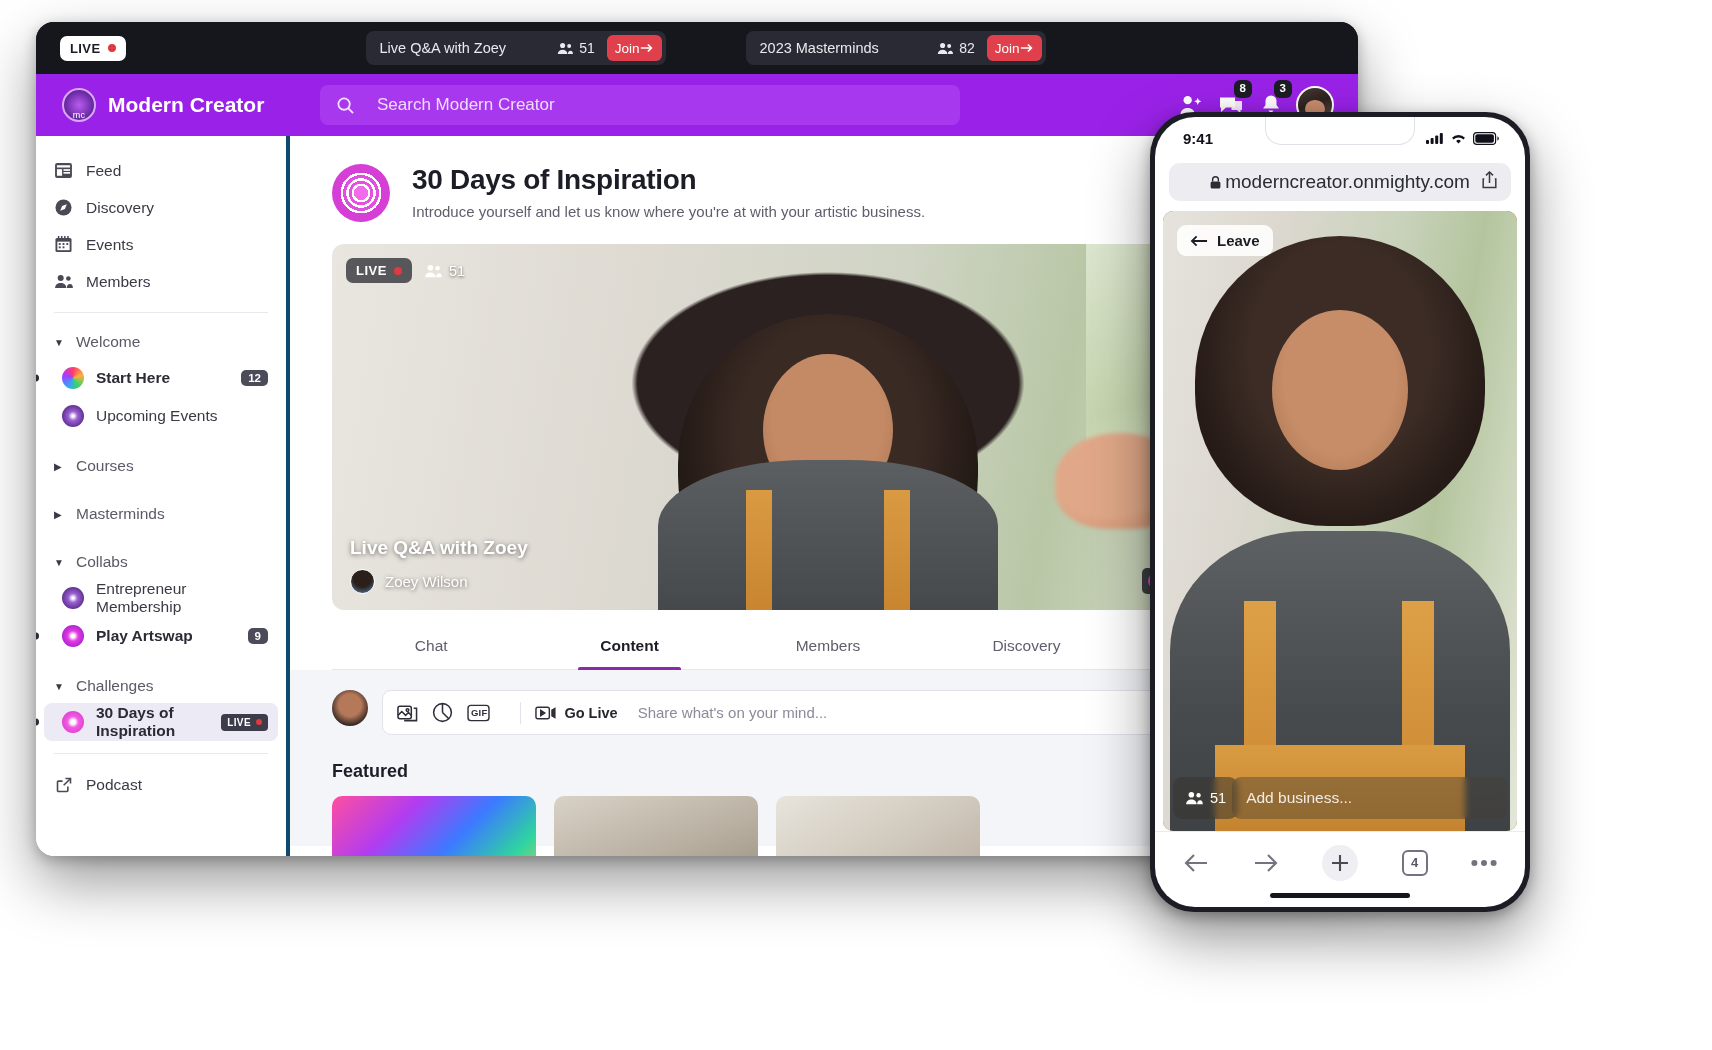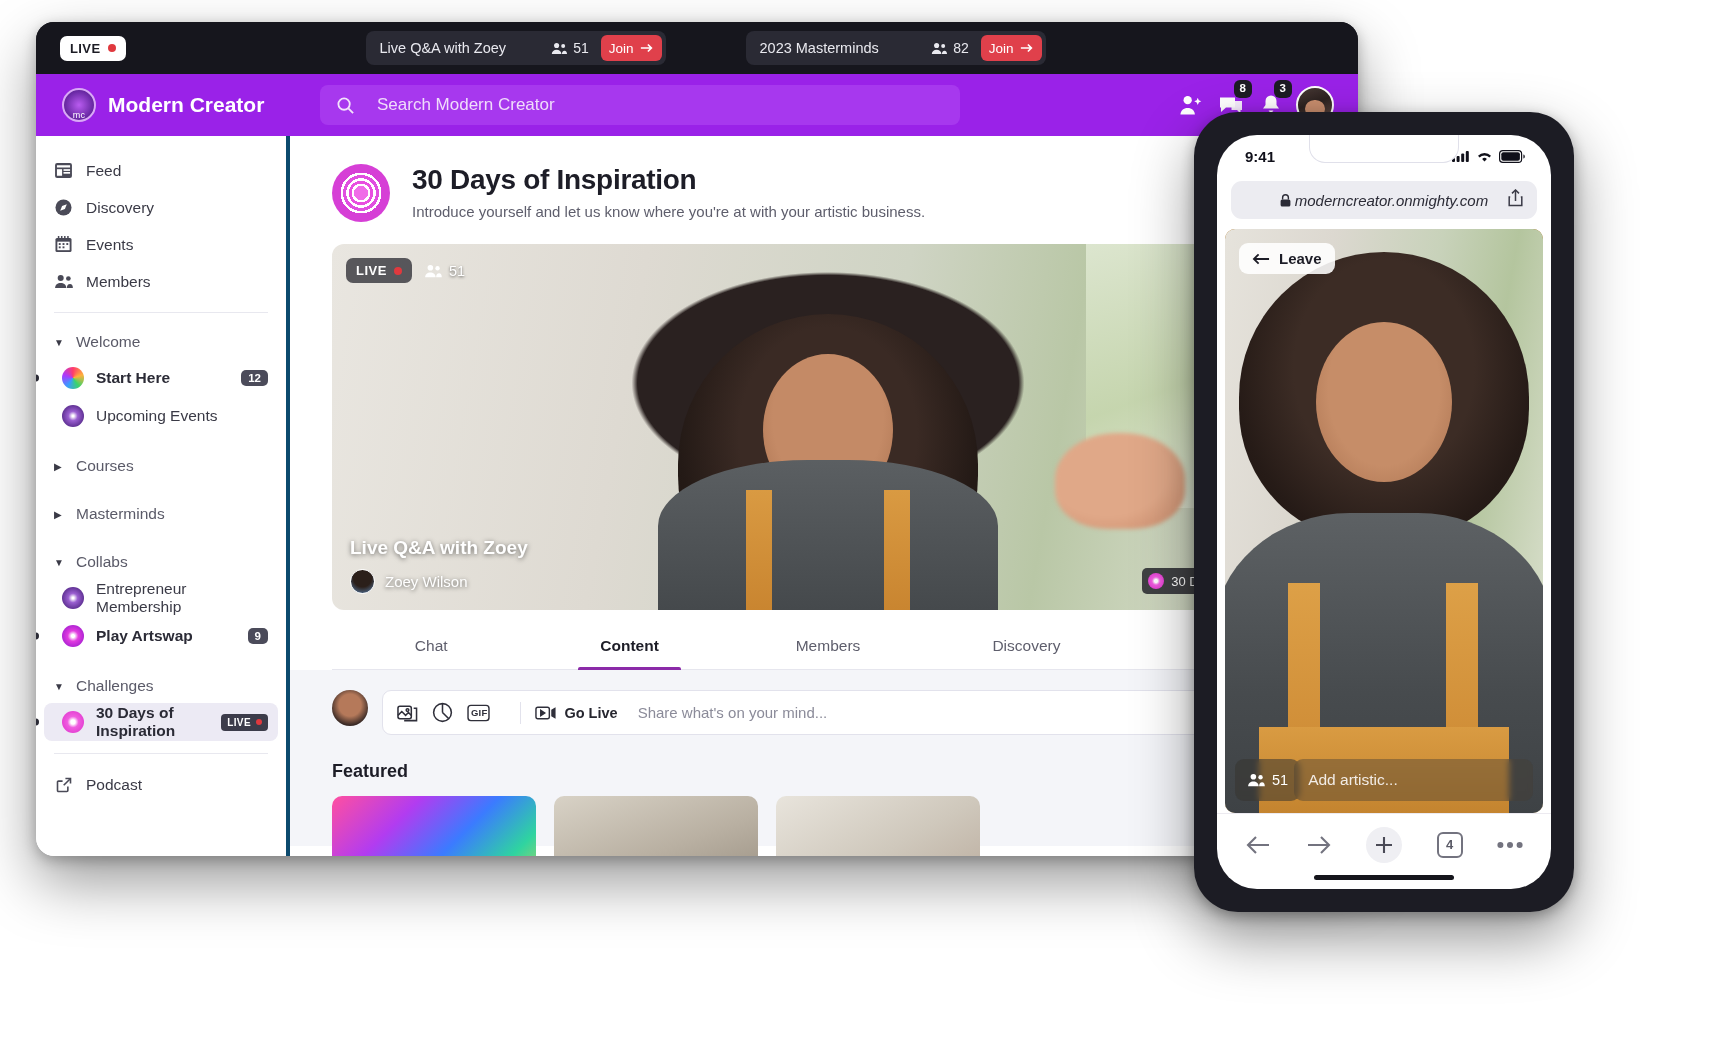--- a/index.html
+++ b/index.html
@@ -38,21 +38,21 @@
   .ticker-card {
     background: #2a2a34; border-radius: 8px; height: 34px;
     display: flex; align-items: center; gap: 12px;
     padding: 0 4px 0 14px; min-width: 300px;
   }
   .ticker-title { color: #e9e9ef; font-size: 14.5px; white-space: nowrap; }
   .ticker-count { color: #e9e9ef; font-size: 14px; display: flex; align-items: center; gap: 6px; margin-left: auto; }
   .join-btn {
     background: #e0404b; color: #fff; border: none; border-radius: 6px;
     font-size: 13.5px; height: 26px; padding: 0 8px;
-    display: flex; align-items: center; gap: 6px; cursor: pointer;
+    display: flex; align-items: center; gap: 0; cursor: pointer;
     font-family: inherit;
   }
   .ticker-gap { width: 52px; }
 
   
   .app-header {
     height: 62px; background: #9a22e8;
     display: flex; align-items: center; padding: 0 16px;
     position: relative;
   }
@@ -257,23 +257,23 @@
   .comp-emoji { margin-left: auto; color: #6a6a78; }
   .featured-title { font-size: 18px; font-weight: 700; color: #1d1d27; margin-top: 26px; }
   .cards { display: flex; gap: 18px; margin-top: 14px; }
   .fcard { width: 204px; height: 120px; border-radius: 10px; overflow: hidden; }
   .fc1 { background: linear-gradient(135deg,#ff4fa0 0%,#b23cf0 28%,#3b7bff 52%,#2fd4a0 74%,#ffd23c 100%); }
   .fc2 { background: linear-gradient(160deg,#d8d2c6 0%,#b9b0a2 48%,#8f8577 100%); }
   .fc3 { background: linear-gradient(150deg,#e8e4dc 0%,#cfc8bc 50%,#b5a596 100%); }
 
   
   .phone {
-    position: absolute; left: 1194px; top: 112px;
+    position: absolute; left: 1150px; top: 112px;
     width: 380px; height: 800px;
-    background: #1c1c24; border-radius: 44px; padding: 23px;
+    background: #1c1c24; border-radius: 44px; padding: 5px;
     box-shadow: 0 26px 60px rgba(0,0,0,0.42), 0 4px 14px rgba(0,0,0,0.3);
   }
   .phone-screen {
     width: 100%; height: 100%; background: #fff; border-radius: 40px; overflow: hidden;
     display: flex; flex-direction: column; position: relative;
   }
   .status-bar {
     height: 42px; display: flex; align-items: center; justify-content: space-between;
     padding: 0 26px 0 28px; position: relative; flex-shrink: 0;
   }
@@ -283,21 +283,21 @@
     width: 150px; height: 28px; background: #fff;
     border: 1px solid #e0e0ea; border-top: none; border-radius: 0 0 16px 16px;
   }
   .st-right { display: flex; align-items: center; gap: 6px; color: #10101a; }
   .url-bar { padding: 4px 14px 10px; flex-shrink: 0; }
   .url-pill {
     background: #ececf1; border-radius: 11px; height: 38px;
     display: flex; align-items: center; justify-content: center; gap: 6px;
     padding: 0 14px; position: relative;
   }
-  .url-text { font-size: 15px; color: #2b2b36; display: flex; align-items: center; gap: 4px; font-style: italic; }
+  .url-text { font-size: 19px; color: #2b2b36; display: flex; align-items: center; gap: 4px; }
   .url-share { position: absolute; right: 14px; color: #3a3a46; }
   .ph-video { flex: 1; position: relative; margin: 0 8px; border-radius: 10px; overflow: hidden; background: #a16207; }
   .pv-bg {
     position: absolute; inset: 0;
     background:
       linear-gradient(100deg,#e6e3dc 0%,#dcd8d0 26%,#c8d2ba 52%,#b4c59e 70%,#e4e7da 100%);
   }
   .pv-person {
     position: absolute; left: 50%; top: 4%; transform: translateX(-50%);
     width: 290px; height: 290px; border-radius: 50% 50% 46% 46%;
@@ -760,21 +760,21 @@
           <div class="ph-cnt">
             <svg width="18" height="14" viewBox="0 0 20 16" fill="#fff">
                 <circle cx="7" cy="4.2" r="3.2"></circle>
                 <circle cx="15.2" cy="4.8" r="2.5"></circle>
                 <path d="M1 15c0-3.3 2.7-5.4 6-5.4s6 2.1 6 5.4z"></path>
                 <path d="M13.6 15c0-2.6 1.1-4.3 3.4-4.3 1.9 0 3 1.7 3 4.3z"></path>
               </svg>
             <span>51</span>
           </div>
           <div class="ph-cinput">
-            <span>Add artistic...</span>
+            <span>Add business...</span>
           </div>
         </div>
       </div>
 
       <div class="ph-toolbar">
         <span class="tb-ico">
           <svg width="26" height="20" viewBox="0 0 26 20" fill="none" stroke="#73737f" stroke-width="2.1">
               <path d="M24 10H3M11 2L3 10l8 8"></path>
             </svg>
         </span>

